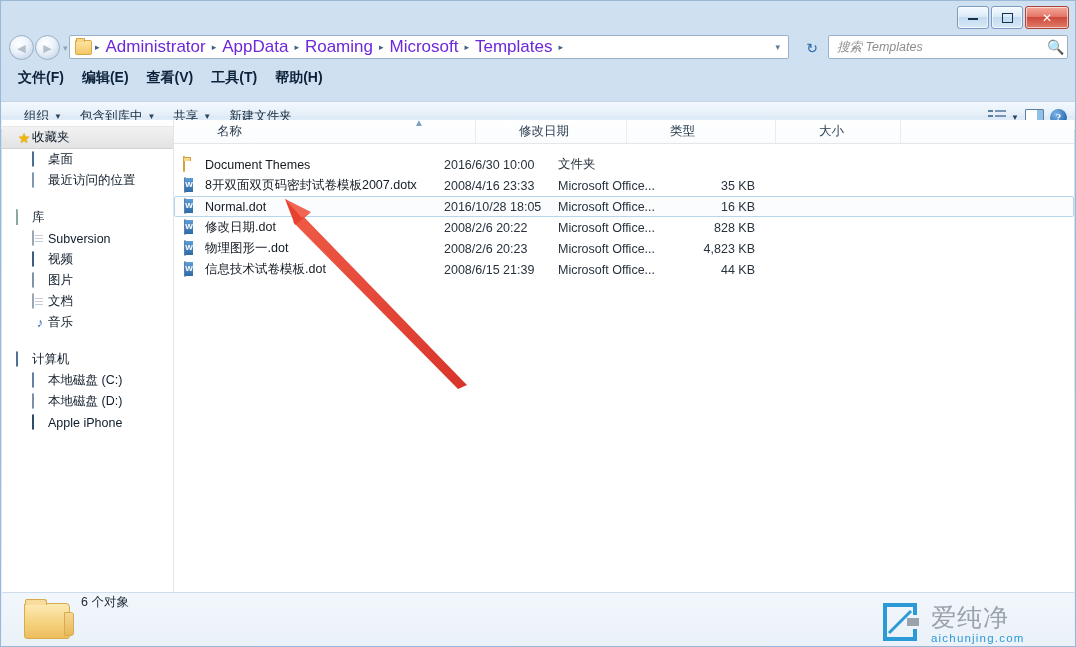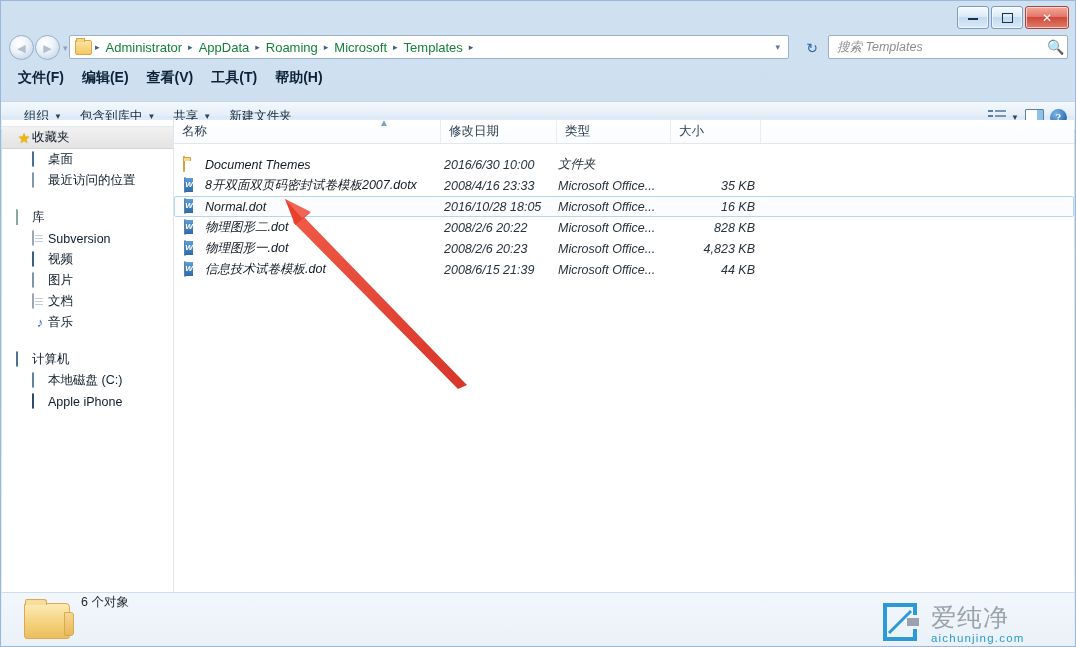--- a/index.html
+++ b/index.html
@@ -56,21 +56,21 @@
   #crumbfolder{
     width:15px;height:13px;margin-left:5px;margin-right:2px;
     background:linear-gradient(to bottom,#fde5a3,#f3c766);
     border:1px solid #d9a842;border-radius:1px 2px 2px 2px;position:relative;
   }
   #crumbfolder:before{
     content:"";position:absolute;left:0;top:-3px;width:7px;height:3px;
     background:#f6d489;border:1px solid #d9a842;border-bottom:none;border-radius:1px 1px 0 0;
   }
   .crumbs{display:flex;align-items:center;flex:1;overflow:hidden;}
-  .crumb{padding:2px 5px;font-size:13px;color:#15803d;white-space:nowrap;cursor:default;}
+  .crumb{padding:2px 5px;font-size:17px;color:#6d28d9;white-space:nowrap;cursor:default;}
   .csep{font-size:9px;color:#4a6party;color:#3e5f80;padding:0 1px;}
   #addrdrop{font-size:9px;color:#5a7characters;color:#5a7a99;padding:0 8px 0 4px;}
   #refreshbtn{
     position:absolute;left:800px;top:5px;width:22px;height:21px;
     display:flex;align-items:center;justify-content:center;
     font-size:14px;color:#2a6aa8;font-family:"DejaVu Sans",sans-serif;
   }
   #searchbox{
     position:absolute;left:827px;top:3px;width:240px;height:24px;
     background:#fff;border:1px solid #9ab2c9;border-radius:2px;box-sizing:border-box;
@@ -160,34 +160,33 @@
 
   
   #filepane{flex:1;position:relative;background:#fff;}
   #colhead{
     height:23px;display:flex;align-items:center;
     background:linear-gradient(to bottom,#ffffff,#fafcfe);
     border-bottom:1px solid #e2e7ec;position:relative;
   }
   .colcell{
     font-size:12.5px;color:#2a3d50;padding-left:8px;box-sizing:border-box;height:23px;
-    display:flex;align-items:center;border-right:1px solid #e8edf2;cursor:default;
+    display:flex;align-items:center;border-right:1px solid #e8edf2;cursor:default;margin-left:35px;
   }
   .col-name{width:267px;position:relative;}
   .col-date{width:116px;}
   .col-type{width:114px;}
   .col-size{width:90px;}
   #sortmark{
     position:absolute;left:205px;top:-3px;width:9px;height:9px;
     color:#7f9fbe;font-size:10px;
   }
   .filerow{
     height:21px;display:flex;align-items:center;cursor:default;box-sizing:border-box;
     border:1px solid transparent;
-    font-style:italic;
   }
   .filerow.selected{
     background:#fbfcfe;border:1px solid #b8d6ea;border-radius:2px;
   }
   .fr-name{width:267px;display:flex;align-items:center;padding-left:8px;box-sizing:border-box;}
   .fr-date{width:116px;font-size:12.5px;color:#27323d;padding-left:2px;box-sizing:border-box;}
   .fr-type{width:114px;font-size:12.5px;color:#27323d;box-sizing:border-box;}
   .fr-size{width:90px;font-size:12.5px;color:#27323d;text-align:right;padding-right:7px;box-sizing:border-box;}
   .fname{font-size:12.5px;color:#121a22;margin-left:6px;white-space:nowrap;}
   .ficon{width:16px;height:16px;flex:0 0 16px;position:relative;}
@@ -406,20 +405,24 @@
       <div class="navgroup">
         <div class="navrow header">
           <span class="nic"><span class="ic-box ic-pc"></span></span>
           <span class="navlabel">计算机</span>
         </div>
         <div class="navrow child">
           <span class="nic"><span class="ic-box ic-hddc"></span></span>
           <span class="navlabel">本地磁盘 (C:)</span>
         </div>
         <div class="navrow child">
+          <span class="nic"><span class="ic-box ic-hdd"></span></span>
+          <span class="navlabel">本地磁盘 (D:)</span>
+        </div>
+        <div class="navrow child">
           <span class="nic"><span class="ic-box ic-phone"></span></span>
           <span class="navlabel">Apple iPhone</span>
         </div>
       </div>
 
       <div class="navspacer"></div>
 
     </div>
 
     <div id="filepane">
@@ -462,21 +465,21 @@
           <span class="fname">Normal.dot</span>
         </div>
         <div class="fr-date">2016/10/28 18:05</div>
         <div class="fr-type">Microsoft Office...</div>
         <div class="fr-size">16 KB</div>
       </div>
 
       <div class="filerow">
         <div class="fr-name">
           <span class="ficon"><span class="fic-word"></span></span>
-          <span class="fname">物理图形二.dot</span>
+          <span class="fname">修改日期.dot</span>
         </div>
         <div class="fr-date">2008/2/6 20:22</div>
         <div class="fr-type">Microsoft Office...</div>
         <div class="fr-size">828 KB</div>
       </div>
 
       <div class="filerow">
         <div class="fr-name">
           <span class="ficon"><span class="fic-word"></span></span>
           <span class="fname">物理图形一.dot</span>

